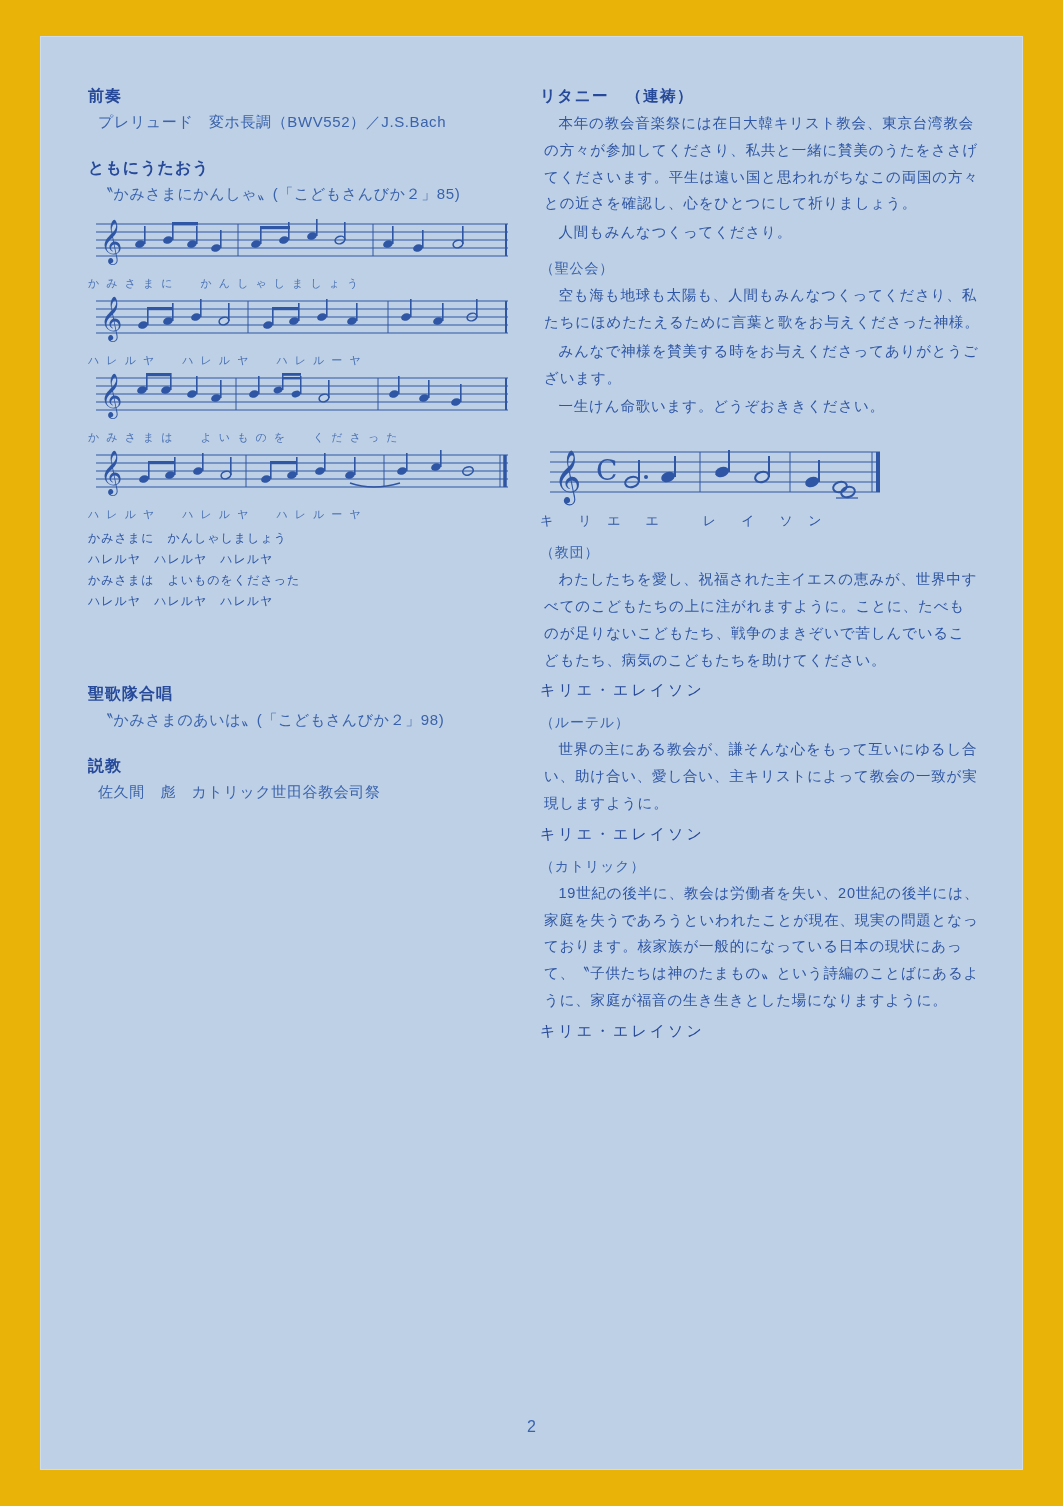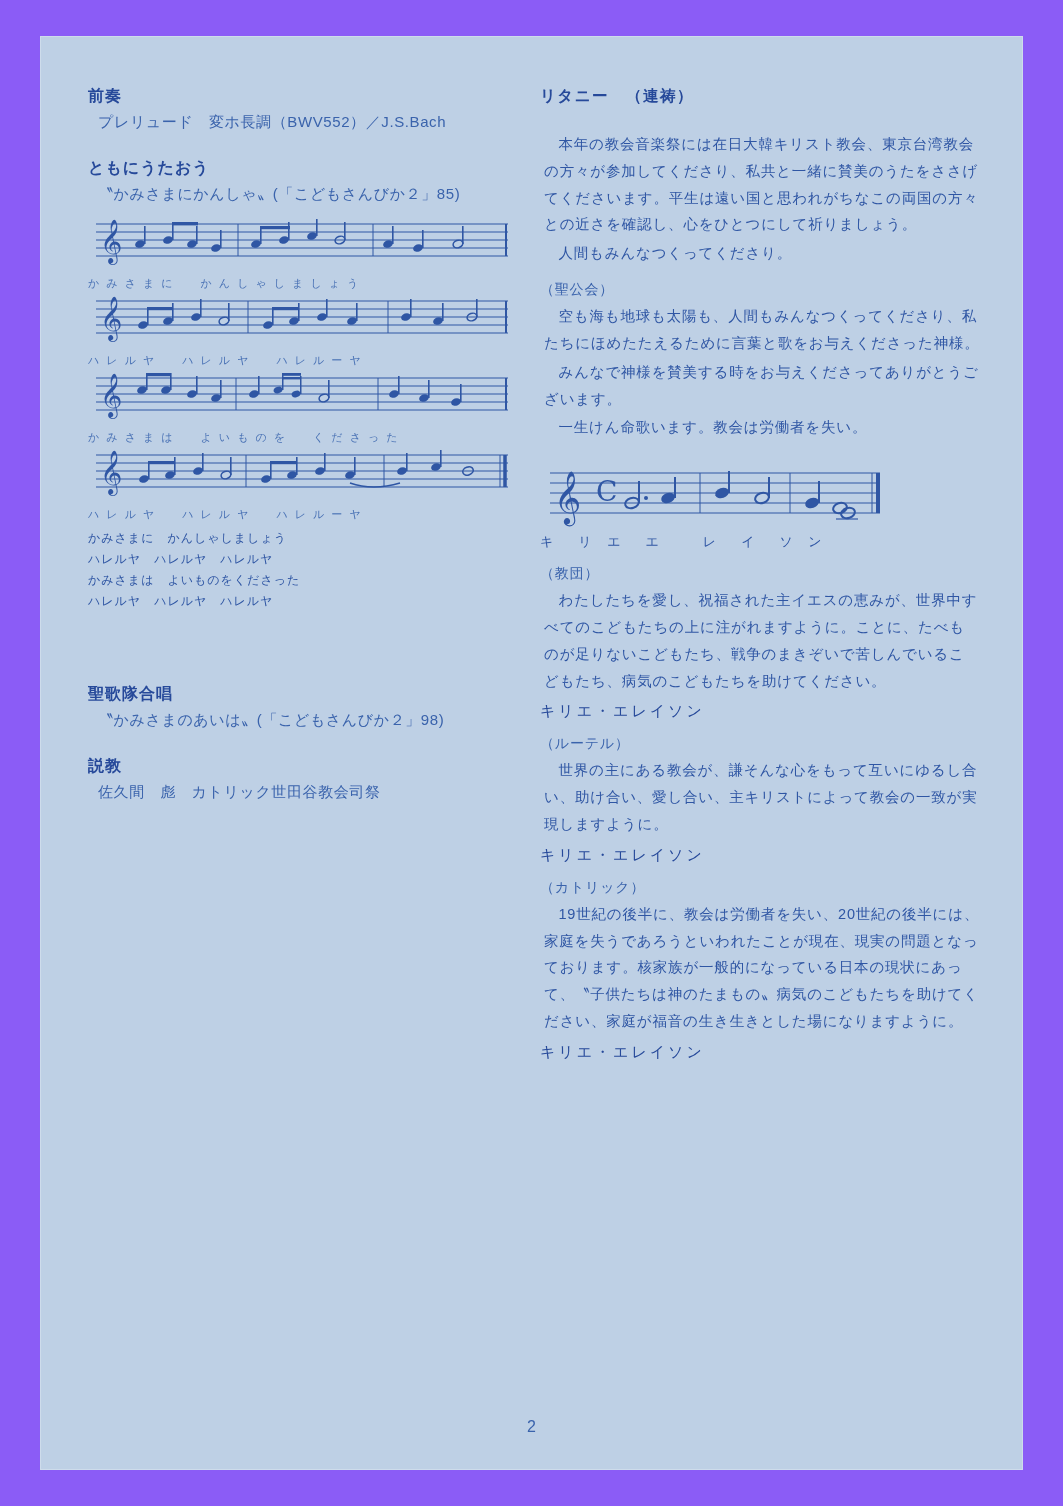--- a/index.html
+++ b/index.html
@@ -13,21 +13,21 @@
     font-family: "Liberation Sans", sans-serif;
     color: #2b4f9e;
     overflow: hidden;
     position: relative;
   }
   .page {
     position: absolute;
     left: 0; top: 0;
     width: 1063px;
     height: 1506px;
-    background: #8b5cf6;
+    background: #eab308;
   }
   .page-inner {
     position: absolute;
     left: 40px;
     top: 36px;
     width: 983px;
     height: 1434px;
     background: #bed0e5;
     box-shadow: 0 0 0 1px rgba(255,255,255,0.25) inset;
   }
@@ -84,21 +84,21 @@
     font-weight: normal;
     color: #26499a;
     letter-spacing: 3px;
     margin: 8px 0 4px 0;
   }
   .rt-title {
     font-size: 15.5px;
     font-weight: bold;
     color: #26499a;
     letter-spacing: 1.5px;
-    margin: 0 0 24px 0;
+    margin: 0 0 3px 0;
   }
   .score-wrap { margin: 10px 0 6px 0; }
   .stave-svg { display: block; }
   .syllables {
     font-size: 11px;
     color: #4a72b5;
     letter-spacing: 2px;
     margin-top: -2px;
     white-space: pre;
   }
@@ -333,21 +333,21 @@
       <div>
         <div class="rt-title">リタニー　（連祷）</div>
         <p class="para">本年の教会音楽祭には在日大韓キリスト教会、東京台湾教会の方々が参加してくださり、私共と一緒に賛美のうたをささげてくださいます。平生は遠い国と思われがちなこの両国の方々との近さを確認し、心をひとつにして祈りましょう。</p>
         <p class="para">人間もみんなつくってくださり。</p>
       </div>
 
       <div>
         <div class="label-paren">（聖公会）</div>
         <p class="para">空も海も地球も太陽も、人間もみんなつくってくださり、私たちにほめたたえるために言葉と歌をお与えくださった神様。</p>
         <p class="para">みんなで神様を賛美する時をお与えくださってありがとうございます。</p>
-        <p class="para">一生けん命歌います。教会は労働者を失い。</p>
+        <p class="para">一生けん命歌います。どうぞおききください。</p>
       </div>
 
       <div class="score-wrap">
         <svg class="stave-svg" width="440" height="86" viewBox="0 0 440 86">
           <g stroke="#2f56a4" stroke-width="1">
             <line x1="10" y1="22" x2="340" y2="22"></line>
             <line x1="10" y1="32" x2="340" y2="32"></line>
             <line x1="10" y1="42" x2="340" y2="42"></line>
             <line x1="10" y1="52" x2="340" y2="52"></line>
             <line x1="10" y1="62" x2="340" y2="62"></line>
@@ -385,21 +385,21 @@
       </div>
 
       <div>
         <div class="label-paren">（ルーテル）</div>
         <p class="para">世界の主にある教会が、謙そんな心をもって互いにゆるし合い、助け合い、愛し合い、主キリストによって教会の一致が実現しますように。</p>
         <div class="kyrie">キリエ・エレイソン</div>
       </div>
 
       <div>
         <div class="label-paren">（カトリック）</div>
-        <p class="para">19世紀の後半に、教会は労働者を失い、20世紀の後半には、家庭を失うであろうといわれたことが現在、現実の問題となっております。核家族が一般的になっている日本の現状にあって、〝子供たちは神のたまもの〟病気のこどもたちを助けてください、家庭が福音の生き生きとした場になりますように。</p>
+        <p class="para">19世紀の後半に、教会は労働者を失い、20世紀の後半には、家庭を失うであろうといわれたことが現在、現実の問題となっております。核家族が一般的になっている日本の現状にあって、〝子供たちは神のたまもの〟という詩編のことばにあるように、家庭が福音の生き生きとした場になりますように。</p>
         <div class="kyrie">キリエ・エレイソン</div>
       </div>
 
     </div>
 
     <div class="page-number">2</div>
   </div>
 </div>
 
 </body></html>

